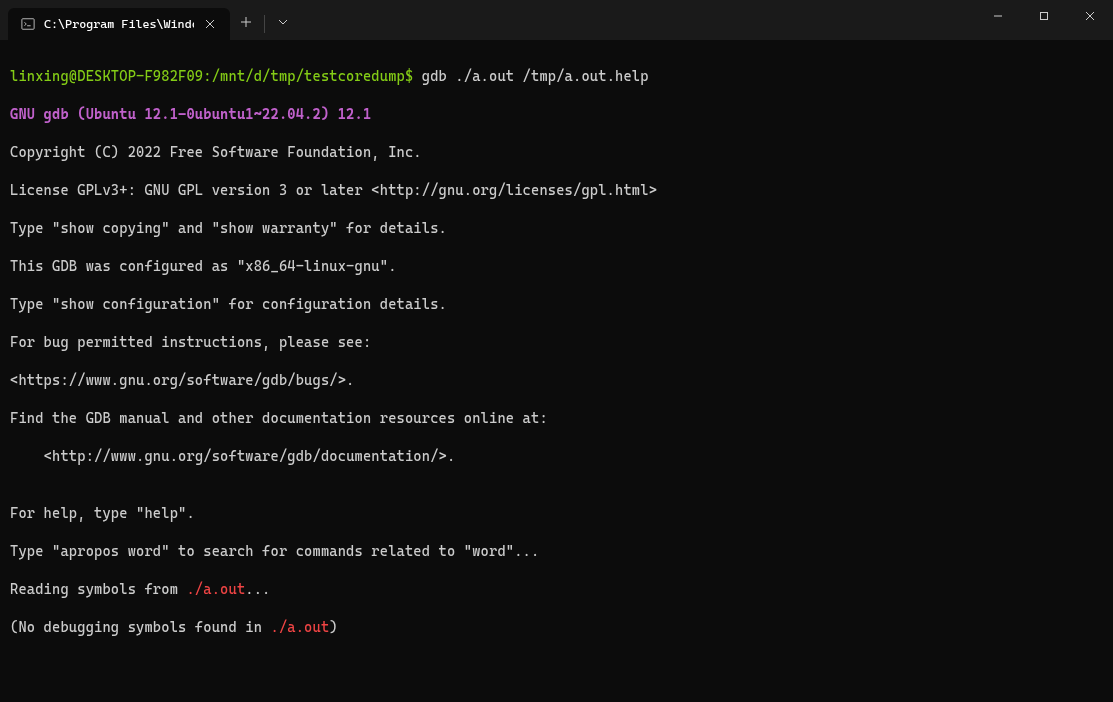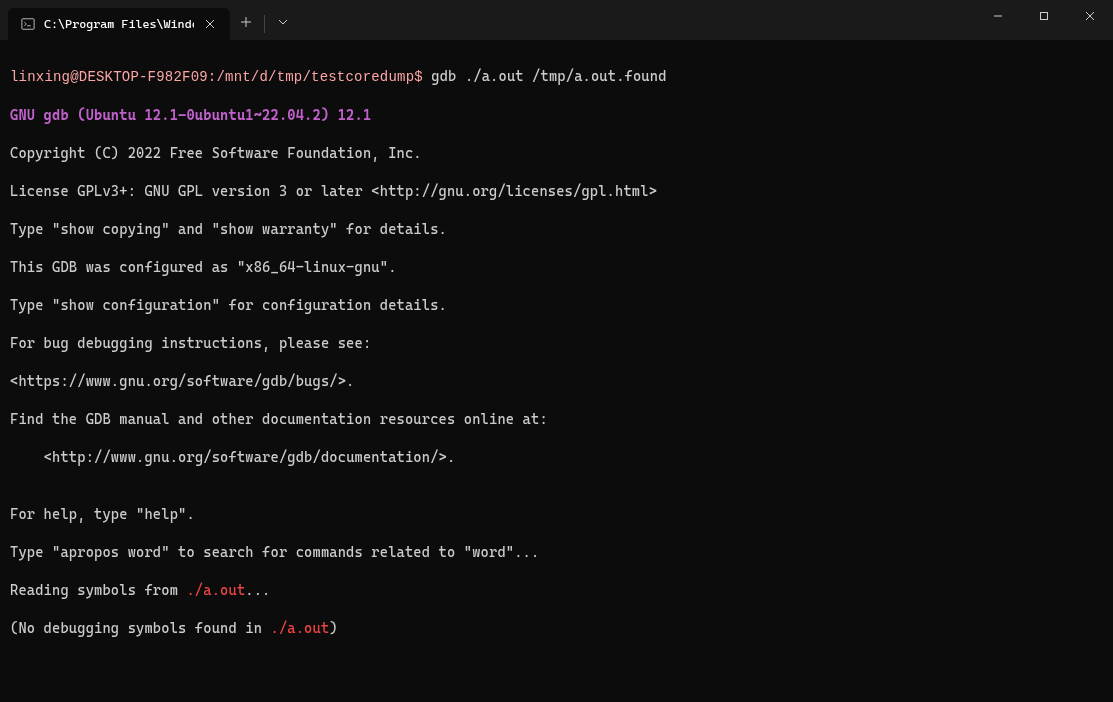--- a/index.html
+++ b/index.html
@@ -63,21 +63,21 @@
   }
   .terminal {
     flex: 1;
     padding: 8px 10px 0 10px;
     white-space: pre;
     line-height: 19px;
     letter-spacing: 0.2px;
     overflow: hidden;
   }
   .line { white-space: pre-wrap; word-break: break-all; }
-  .prompt-user { color: #fca5a5; font-family: Liberation Mono, monospace; }
+  .prompt-user { color: #84cc16; }
   .magenta { color: #c061cb; font-weight: bold; }
   .green { color: #ef4444; }
 </style>
 </head>
 <body>
 
 <div class="titlebar">
   <div class="titlebar-left">
     <div class="tab">
       <span class="tab-icon">
@@ -118,28 +118,28 @@
     </div>
     <div class="win-btn close">
       <svg width="10" height="10" viewBox="0 0 10 10">
           <path d="M1 1 L9 9 M9 1 L1 9" stroke="#ccc" stroke-width="1"></path>
         </svg>
     </div>
   </div>
 </div>
 
 <div class="terminal">
-<div class="line"><span class="prompt-user">linxing@DESKTOP-F982F09:/mnt/d/tmp/testcoredump$</span><span> gdb ./a.out /tmp/a.out.found</span></div>
+<div class="line"><span class="prompt-user">linxing@DESKTOP-F982F09:/mnt/d/tmp/testcoredump$</span><span> gdb ./a.out /tmp/a.out.help</span></div>
 <div class="line"><span class="magenta">GNU gdb (Ubuntu 12.1-0ubuntu1~22.04.2) 12.1</span></div>
 <div class="line">Copyright (C) 2022 Free Software Foundation, Inc.</div>
 <div class="line">License GPLv3+: GNU GPL version 3 or later &lt;http://gnu.org/licenses/gpl.html&gt;</div>
 <div class="line">Type "show copying" and "show warranty" for details.</div>
 <div class="line">This GDB was configured as "x86_64-linux-gnu".</div>
 <div class="line">Type "show configuration" for configuration details.</div>
-<div class="line">For bug debugging instructions, please see:</div>
+<div class="line">For bug permitted instructions, please see:</div>
 <div class="line">&lt;https://www.gnu.org/software/gdb/bugs/&gt;.</div>
 <div class="line">Find the GDB manual and other documentation resources online at:</div>
 <div class="line">    &lt;http://www.gnu.org/software/gdb/documentation/&gt;.</div>
 <div class="line"></div>
 <div class="line">For help, type "help".</div>
 <div class="line">Type "apropos word" to search for commands related to "word"...</div>
 <div class="line"><span>Reading symbols from </span><span class="green">./a.out</span><span>...</span></div>
 <div class="line"><span>(No debugging symbols found in </span><span class="green">./a.out</span><span>)</span></div>
 
 

